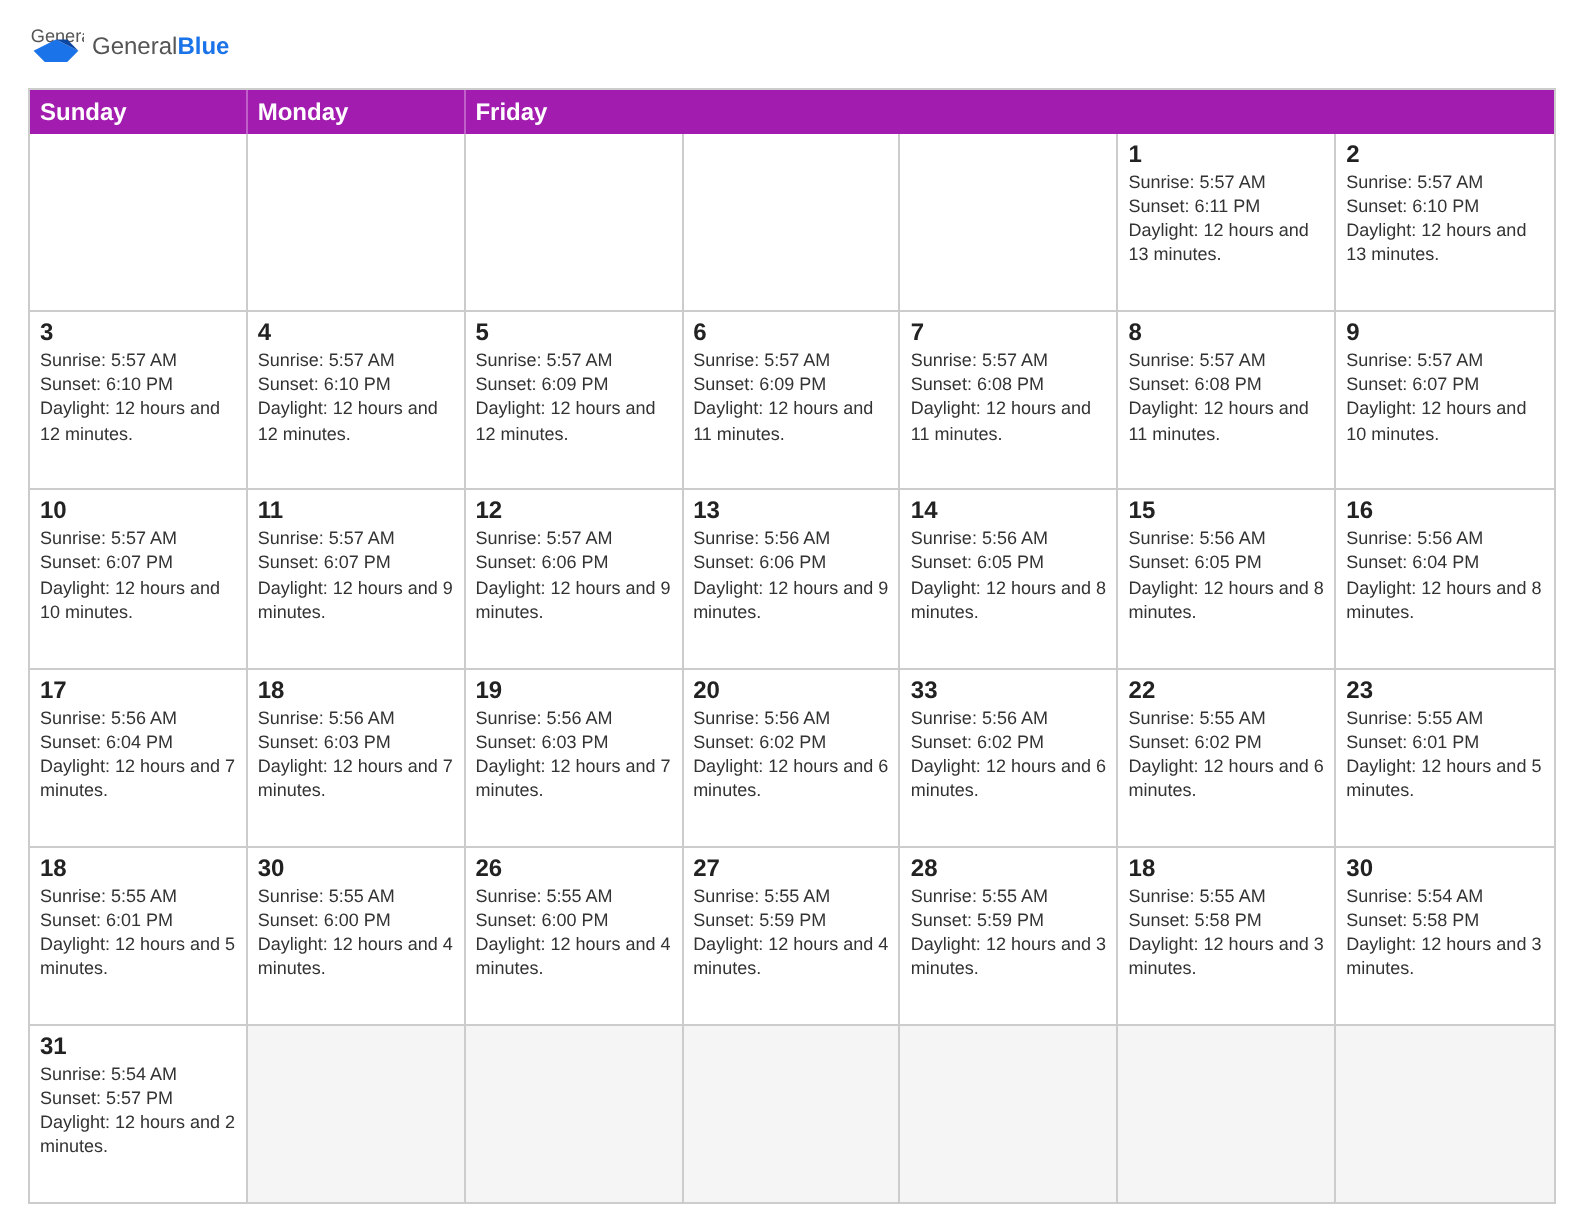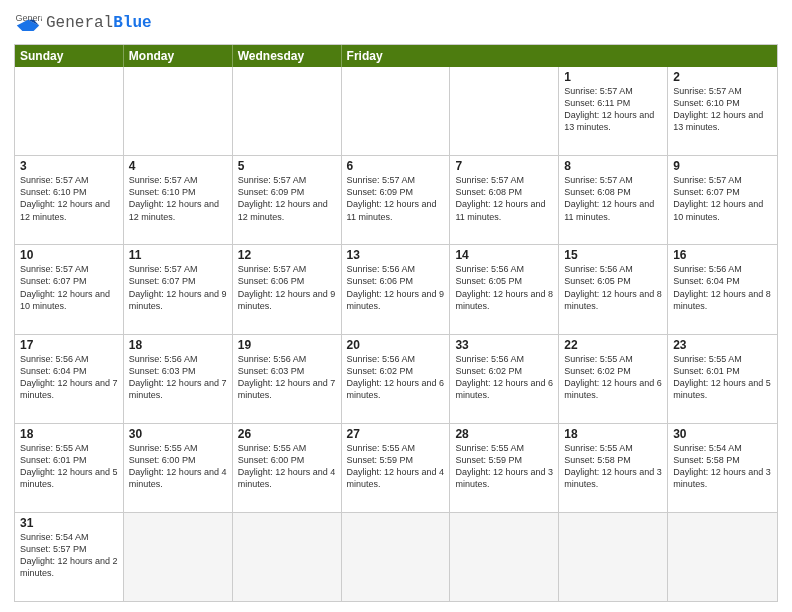--- a/index.html
+++ b/index.html
@@ -47,21 +47,21 @@
     }
     .calendar {
       flex: 1;
       display: flex;
       flex-direction: column;
       border: 1px solid #ccc;
     }
     .cal-header-row {
       display: grid;
       grid-template-columns: repeat(7, 1fr);
-      background: #4d7c0f;
+      background: #a21caf;
     }
     .cal-header-cell {
       color: #fff;
       font-size: 12px;
       font-weight: bold;
       padding: 4px 5px;
       border-right: 1px solid rgba(255,255,255,0.3);
       text-align: left;
     }
     .cal-header-cell:last-child { border-right: none; }
@@ -104,36 +104,35 @@
 
 <div class="page">
   <div class="header">
     <div class="logo">
       <svg class="logo-icon" viewBox="0 0 40 40">
         <text x="2" y="16" font-size="13" fill="#555" font-family="Arial">General</text>
         <polygon points="4,22 20,14 36,22 28,30 12,30" fill="#1a73e8"></polygon>
         <polygon points="20,14 36,22 28,14" fill="#0d47a1"></polygon>
       </svg>
       <div style="line-height:1.1">
-        <div style="font-size:16px;color:#555;font-family:Liberation Mono, monospace;">
+        <div style="font-size:12px;color:#555;font-family:Liberation Sans, sans-serif;">
           <span style="color:#555">General</span><span style="color:#1a73e8;font-weight:bold">Blue</span>
         </div>
       </div>
     </div>
     <div class="title-block">
       <div class="month-year"></div>
       <div class="location"></div>
     </div>
   </div>
 
   <div class="calendar">
     <div class="cal-header-row" id="cal-header">
         <div class="cal-header-cell">Sunday</div>
         <div class="cal-header-cell">Monday</div>
-        <div class="cal-header-cell">Wednesday</div>
         <div class="cal-header-cell">Friday</div>
       </div>
     <div class="cal-body" id="cal-body">
         <div class="cal-row">
           <div class="cal-cell empty"></div>
           <div class="cal-cell empty"></div>
           <div class="cal-cell empty"></div>
           <div class="cal-cell empty"></div>
           <div class="cal-cell empty"></div>
           <div class="cal-cell">

